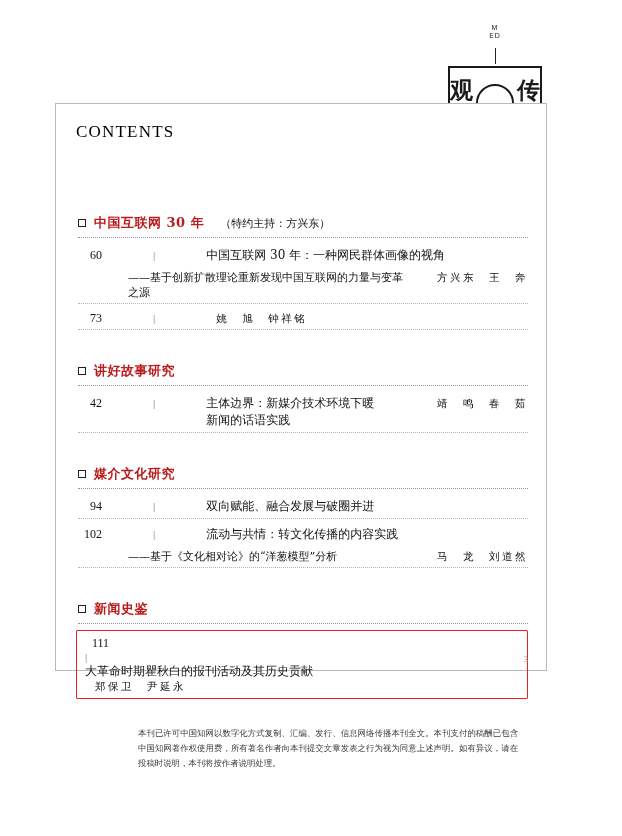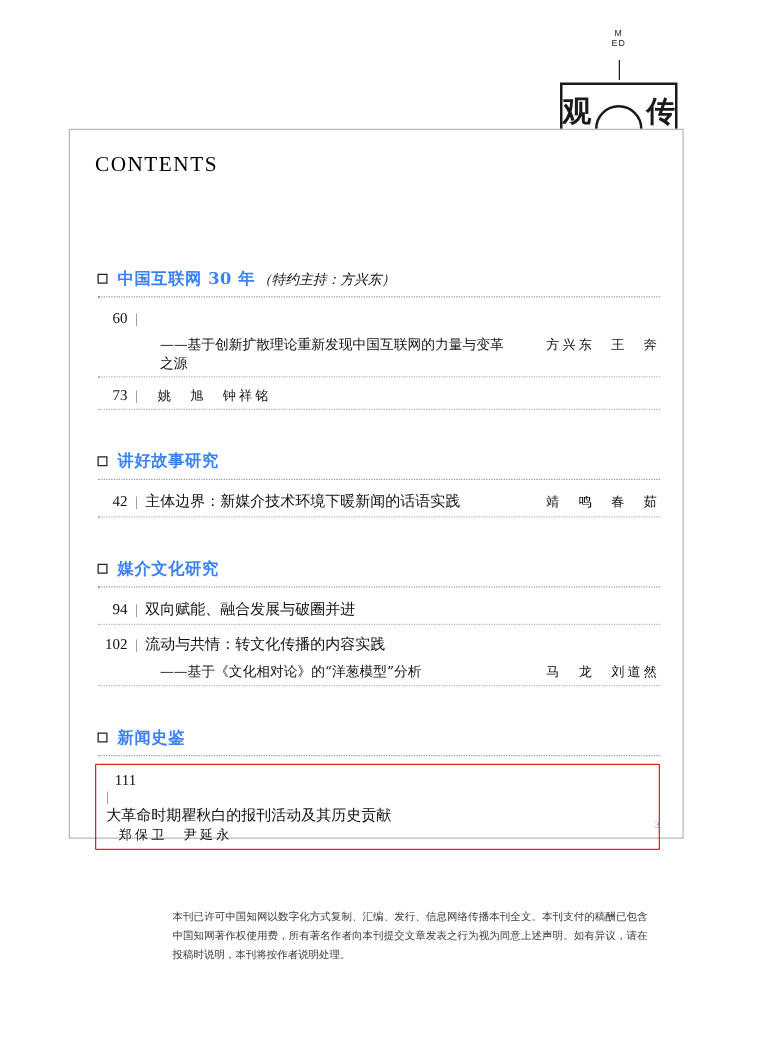--- a/index.html
+++ b/index.html
@@ -136,41 +136,41 @@
     box-sizing: border-box;
     margin-right: 8px;
     margin-left: 2px;
     flex: none;
   }
   .sec-title {
     font-family: "DejaVu Serif", serif;
     font-weight: bold;
     font-size: 13px;
     letter-spacing: 0.5px;
-    color: #3b82f6;
+    color: #b91c1c;
   }
   .sec-note {
     font-family: "DejaVu Serif", serif;
     font-size: 11px;
     color: #111;
-    margin-left: 2px;
-    font-style: italic;
+    margin-left: 16px;
   }
   .sec-rule {
     border-bottom: 1px dotted #9a9a9a;
     margin: 5px 0 2px 2px;
     height: 0;
   }
 
   
   .entry {
     display: flex;
     align-items: baseline;
     padding: 7px 0 3px 2px;
     position: relative;
+    gap: 45px;
   }
   .entry-page {
     font-family: "Liberation Serif", serif;
     font-size: 12px;
     min-width: 24px;
     text-align: right;
     color: #111;
   }
   .entry-bar {
     margin: 0 6px 0 6px;
@@ -281,20 +281,21 @@
       <div class="sec-head">
         <div class="sec-square"></div>
         <span class="sec-title">中国互联网 30 年</span>
         <span class="sec-note">（特约主持：方兴东）</span>
       </div>
       <div class="sec-rule"></div>
 
       <div class="entry">
         <span class="entry-page">60</span>
         <span class="entry-bar">|</span>
+        <span class="entry-title">中国互联网 30 年：一种网民群体画像的视角</span>
       </div>
       <div class="sub">
         <span class="sub-title">——基于创新扩散理论重新发现中国互联网的力量与变革之源</span>
         <span class="sub-authors">方兴东　王　奔</span>
       </div>
       <div class="entry-rule"></div>
 
       <div class="entry">
         <span class="entry-page">73</span>
         <span class="entry-bar">|</span>

